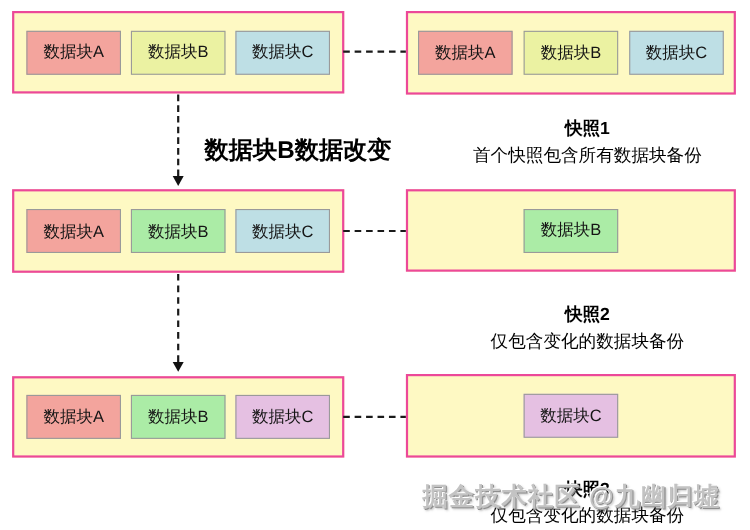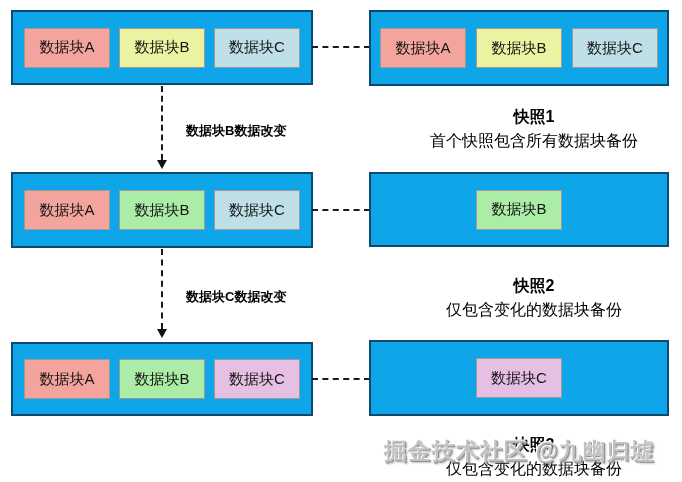--- a/index.html
+++ b/index.html
@@ -1,22 +1,22 @@
 <!DOCTYPE html>
 <html><head>
 <meta charset="utf-8">
 <style>
   html,body { margin:0; padding:0; background:#ffffff; }
   .canvas {
     position:relative; width:682px; height:482px; background:#ffffff;
     font-family:"Liberation Sans","DejaVu Sans",sans-serif; overflow:hidden;
   }
   .container-box {
-    position:absolute; background:#0ea5e9;
-    border:2px solid #0c4a6e; box-sizing:border-box;
+    position:absolute; background:#fef9c3;
+    border:2px solid #ec4899; box-sizing:border-box;
     display:flex; align-items:center;
   }
   .disk-box { justify-content:space-between; padding:0 11px; }
   .snap-multi { justify-content:space-between; padding:0 9px; }
   .snap-single { justify-content:center; }
   .block {
     width:86px; height:40px; box-sizing:border-box;
     border:1px solid #9a9a9a;
     display:flex; align-items:center; justify-content:center;
     font-size:15px; color:#151515; white-space:nowrap;
@@ -28,21 +28,21 @@
   .varrow-line {
     position:absolute; left:161px; width:0;
     border-left:2px dashed #1a1a1a;
   }
   .arrowhead {
     position:absolute; left:157px; width:0; height:0;
     border-left:5px solid transparent; border-right:5px solid transparent;
     border-top:9px solid #111111;
   }
   .trans-label {
-    position:absolute; left:186px; font-size:13px; font-weight:bold;
+    position:absolute; left:186px; font-size:22px; font-weight:bold;
     color:#000000; white-space:nowrap;
   }
   .caption {
     position:absolute; left:384px; width:300px; text-align:center; z-index:2;
   }
   .caption-title { font-size:16px; font-weight:bold; color:#000000; }
   .caption-subtitle { font-size:16px; color:#000000; margin-top:3px; white-space:nowrap; }
   .watermark {
     position:absolute; left:384px; top:436px; z-index:3;
     font-size:23px; font-weight:bold; letter-spacing:1px; white-space:nowrap;
@@ -90,21 +90,20 @@
     <div class="block" style="background-color: rgb(171, 236, 166);">数据块B</div>
   </div>
 
   <div class="caption" style="top:276px;">
     <div class="caption-title">快照2</div>
     <div class="caption-subtitle">仅包含变化的数据块备份</div>
   </div>
 
   <div class="varrow-line" style="top:249px; height:80px;"></div>
   <div class="arrowhead" style="top:329px;"></div>
-  <div class="trans-label" style="top:288px;">数据块C数据改变</div>
 
   <div class="container-box disk-box" style="left:11px; top:342px; width:302px; height:74px;">
     <div class="block" style="background-color: rgb(243, 164, 157);">数据块A</div>
     <div class="block" style="background-color: rgb(171, 236, 166);">数据块B</div>
     <div class="block" style="background-color: rgb(229, 192, 226);">数据块C</div>
   </div>
 
   <div class="hconnector" style="top:378px;"></div>
 
   <div class="container-box snap-single" style="left:369px; top:340px; width:300px; height:76px;">

